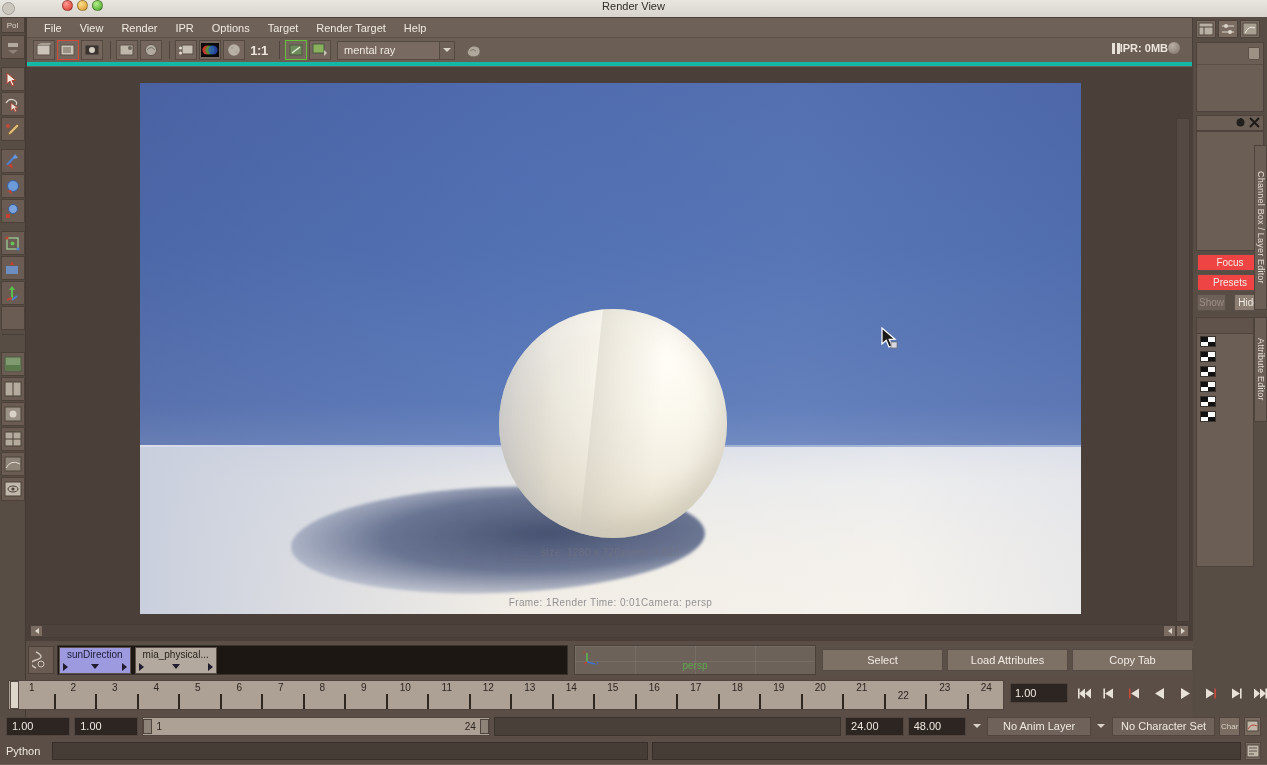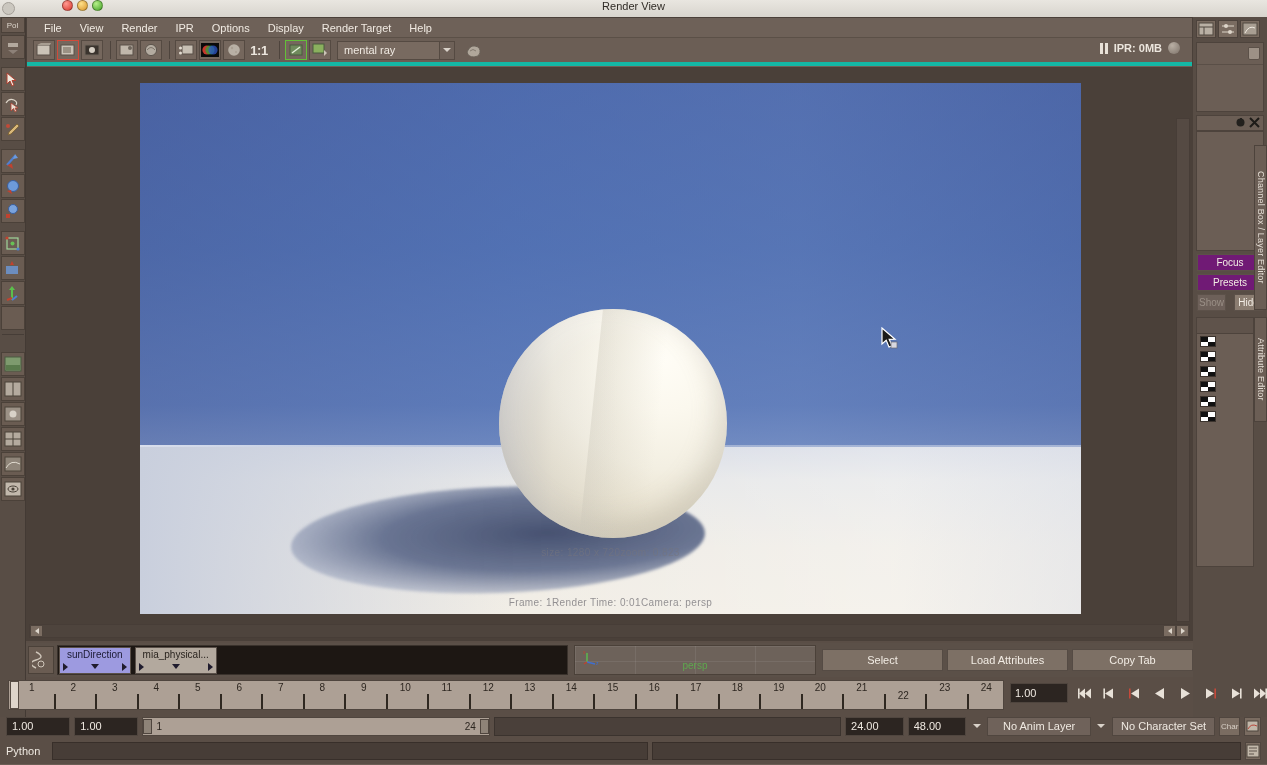--- a/index.html
+++ b/index.html
@@ -96,21 +96,21 @@
   .renderer-combo .arrowbox {
     position: absolute; right: 0; top: 0; width: 15px; height: 17px;
     background: #6e6158; border-left: 1px solid #554a42;
     display:flex; align-items:center; justify-content:center;
   }
   .caret-dn { width:0;height:0;border-left:4px solid transparent;
     border-right:4px solid transparent;border-top:4px solid #d9d2c9; }
 
   .ipr-status {
     position: absolute; right: 12px; top: 4px;
-    display: flex; align-items: center; gap: 6px;
+    display: flex; align-items: center; 
   }
   .pause-ico { display:flex; gap:2px; }
   .pause-ico i { display:block; width:3px; height:11px; background:#e8e1d8; }
   .ipr-txt { font-size: 11px; color: #ece6de; font-weight: bold; }
   .ipr-orb { width: 12px; height:12px; border-radius:50%;
     background: radial-gradient(circle at 35% 30%, #b9afa4, #7d7269); }
 
   
   .rv-canvas-area {
     position: absolute; left: 0; top: 49px; right: 0; bottom: 0;
@@ -203,21 +203,21 @@
   .rd-iconrow { display: flex; gap: 2px; padding: 3px 2px 2px 3px; }
   .rd-ico { width: 20px; height: 18px; background: #7a6c61; border: 1px solid #4d433c;
     display:flex; align-items:center; justify-content:center; overflow:hidden;}
   .rd-panel { margin: 2px 3px; background: #6b5e55; border: 1px solid #4d433c; }
   .rd-sub { height: 22px; border-bottom: 1px solid #5a4f47; display:flex; align-items:center; justify-content:flex-end; padding-right:3px;}
   .rd-trash { width: 12px; height: 13px; background:#9d9186; border:1px solid #5c5149; border-radius:0 0 2px 2px;}
   .rd-blank { height: 46px; }
   .cb-header { display:flex; align-items:center; justify-content:flex-end; gap:3px;
     height: 16px; background: #6b5e55; border: 1px solid #4d433c; margin: 3px 3px 0 3px; padding-right:3px; }
   .cb-body { height: 120px; background: #6b5e55; border:1px solid #4d433c; margin: 0 3px; }
-  .cb-btn { height: 17px; margin: 3px 4px 0 4px; background: #701a75; border: 1px solid #5c5149;
+  .cb-btn { height: 17px; margin: 3px 4px 0 4px; background: #ef4444; border: 1px solid #5c5149;
     display:flex; align-items:center; justify-content:center; font-size:10px; color:#f2ece4; }
   .cb-btnrow { display:flex; gap: 8px; margin: 3px 4px 0 4px; }
   .cb-btnrow > div { flex:1; height:17px; border:1px solid #5c5149;
     display:flex; align-items:center; justify-content:center; font-size:10px; }
   .cb-show { background:#6d6059; color:#9a8f86; }
   .cb-hide { background:#8b7d71; color:#f2ece4; }
   .vtab {
     position: absolute; right: 0; width: 13px;
     background: #6b5e55; border: 1px solid #4d433c;
     writing-mode: vertical-rl; text-orientation: mixed;
@@ -443,21 +443,21 @@
     </div>
 
     <div class="rv-window">
 
       <div class="rv-menubar">
         <div class="rv-menu">File</div>
         <div class="rv-menu">View</div>
         <div class="rv-menu">Render</div>
         <div class="rv-menu">IPR</div>
         <div class="rv-menu">Options</div>
-        <div class="rv-menu">Display</div>
+        <div class="rv-menu">Target</div>
         <div class="rv-menu">Render Target</div>
         <div class="rv-menu">Help</div>
       </div>
 
       <div class="rv-toolbar">
         <div class="tbi">
           <svg width="16" height="14" viewBox="0 0 16 14">
               <rect x="1" y="2" width="13" height="10" fill="#cbc3b7" stroke="#5a5149"></rect>
               <path d="M1 2 L5 0 L15 0 L14 2" fill="#a79d91"></path>
             </svg>

